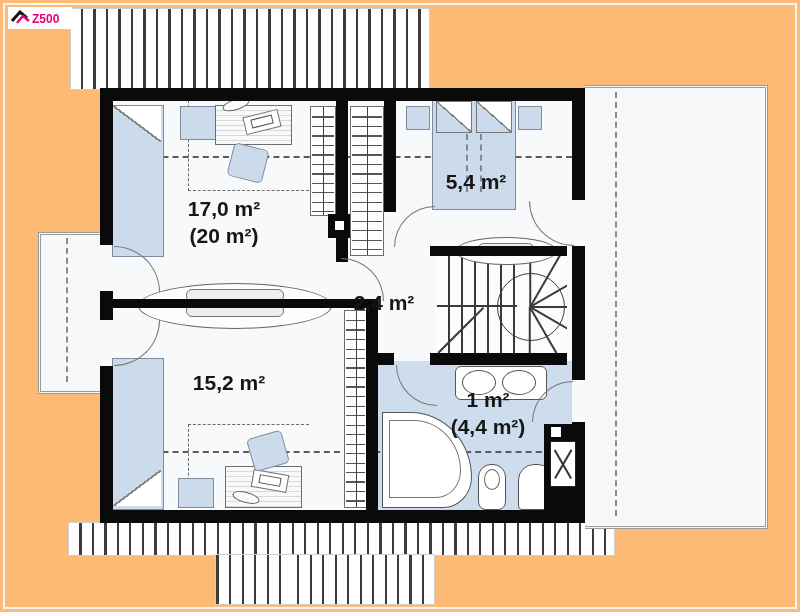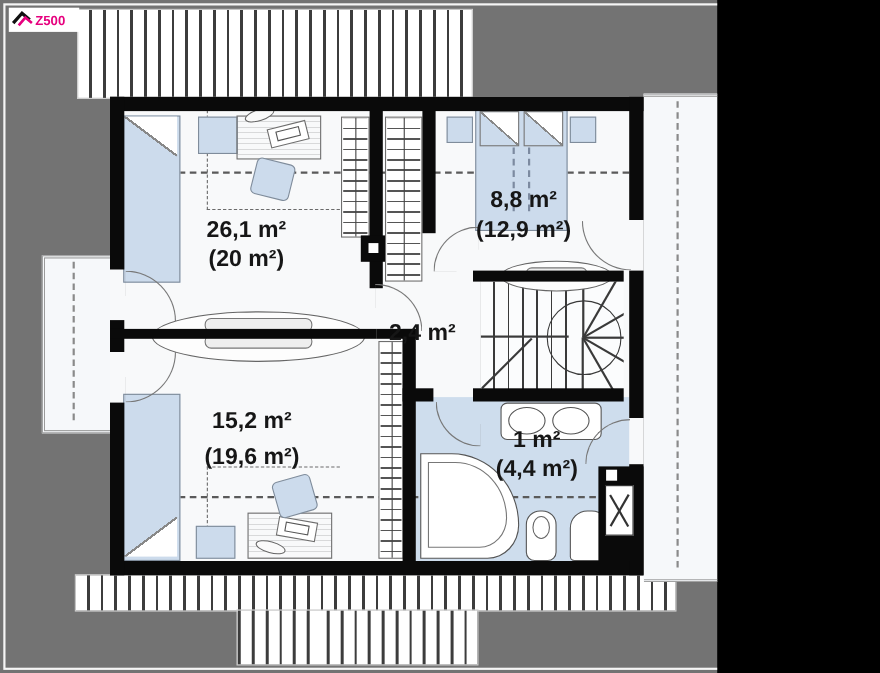--- a/index.html
+++ b/index.html
@@ -1,16 +1,16 @@
 <!DOCTYPE html>
 <html><head>
 <meta charset="utf-8">
 <style>
   html,body{margin:0;padding:0;background:#000;}
-  #canvas{position:relative;width:652px;height:612px;background:#737373;overflow:hidden;
+  #canvas{position:relative;width:800px;height:612px;background:#fdba74;overflow:hidden;
           font-family:"Liberation Sans",sans-serif;}
   .abs{position:absolute;}
   
   #frame{left:3px;top:3px;width:790px;height:602px;border:2px solid #f5f5f5;z-index:0;}
   
   .roof{background:repeating-linear-gradient(90deg,#ffffff 0 10px,#3c3c3c 10px 12.5px);
         border:1px solid #cfcfcf;z-index:1;}
   
   #logo-box{left:8px;top:7px;width:64px;height:22px;background:#fff;z-index:3;display:flex;align-items:center;justify-content:center;}
   
@@ -184,23 +184,21 @@
   <div class="abs fix" style="left:478px;top:464px;width:26px;height:44px;border-radius:13px 13px 8px 8px;"></div>
   <div class="abs" style="left:484px;top:469px;width:14px;height:19px;border:1.5px solid #666;border-radius:50%;z-index:6;background:#fff;"></div>
   <div class="abs fix" style="left:518px;top:464px;width:34px;height:44px;border-radius:16px 16px 4px 4px;"></div>
   <div class="abs wall" style="left:544px;top:424px;width:41px;height:86px;z-index:7;"></div>
   <div class="abs" style="left:551px;top:427px;width:10px;height:10px;background:#fff;z-index:8;"></div>
   <div class="abs" style="left:550px;top:441px;width:24px;height:44px;background:#fff;border:1.5px solid #222;z-index:8;overflow:hidden;">
     <div class="xline" style="transform:translate(-50%,-50%) rotate(60deg);"></div>
     <div class="xline" style="transform:translate(-50%,-50%) rotate(-60deg);"></div>
   </div>
 
-  <div class="abs room-label" style="left:224px;top:197px;">26,1 m²</div>
+  <div class="abs room-label" style="left:224px;top:197px;">17,0 m²</div>
   <div class="abs room-label" style="left:224px;top:224px;">(20 m²)</div>
-  <div class="abs room-label" style="left:476px;top:170px;">8,8 m²</div>
-  <div class="abs room-label" style="left:476px;top:197px;">(12,9 m²)</div>
+  <div class="abs room-label" style="left:476px;top:170px;">5,4 m²</div>
   <div class="abs room-label" style="left:384px;top:291px;">2,4 m²</div>
   <div class="abs room-label" style="left:229px;top:371px;">15,2 m²</div>
-  <div class="abs room-label" style="left:229px;top:404px;">(19,6 m²)</div>
   <div class="abs room-label" style="left:488px;top:388px;">1 m²</div>
   <div class="abs room-label" style="left:488px;top:415px;">(4,4 m²)</div>
 
 </div>
 
 </body></html>

